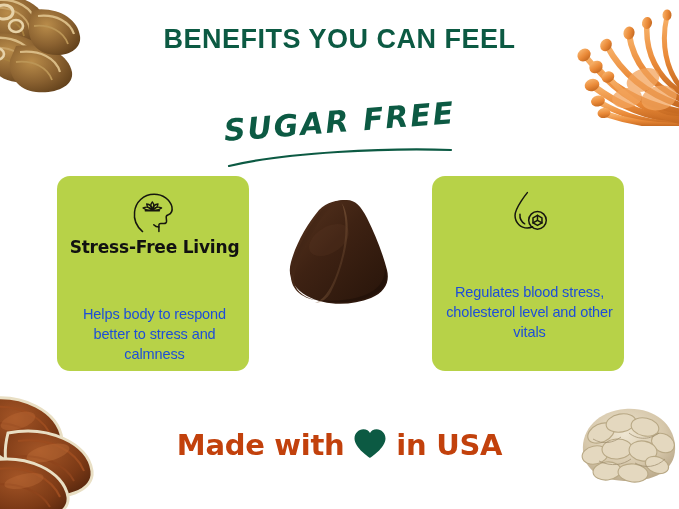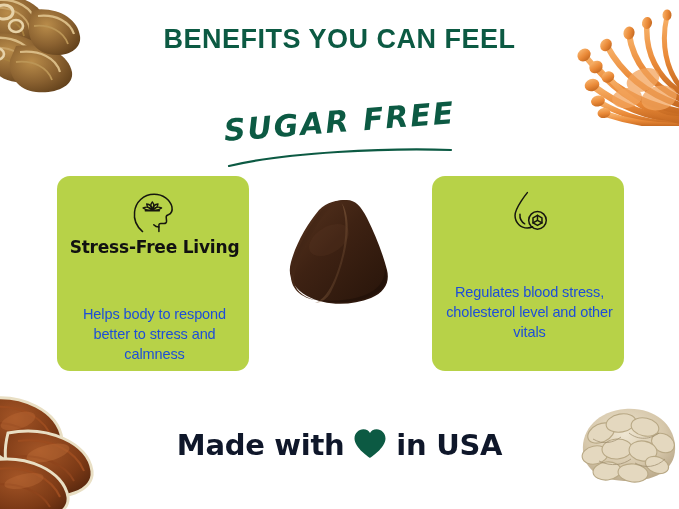--- a/index.html
+++ b/index.html
@@ -128,21 +128,21 @@
   }
 
   
   .madewith {
     position: absolute;
     top: 426px;
     left: 0;
     width: 679px;
     text-align: center;
     white-space: nowrap;
-    color: #0f172a;
+    color: #c2410c;
     font-family: "DejaVu Sans", sans-serif;
     font-size: 29px;
     font-weight: 700;
     letter-spacing: -0.3px;
     display: block;
   }
   .madewith .mw-seg {
     display: inline-block;
     vertical-align: middle;
   }

